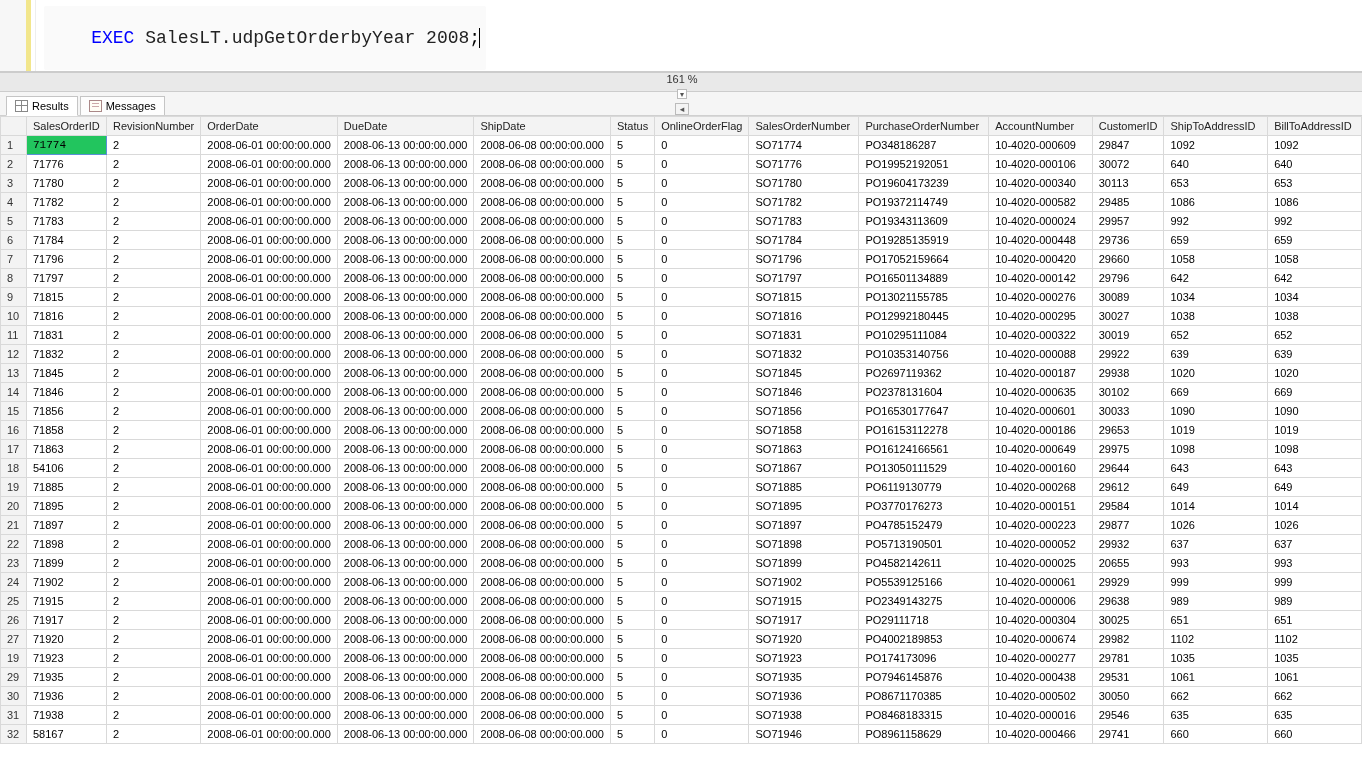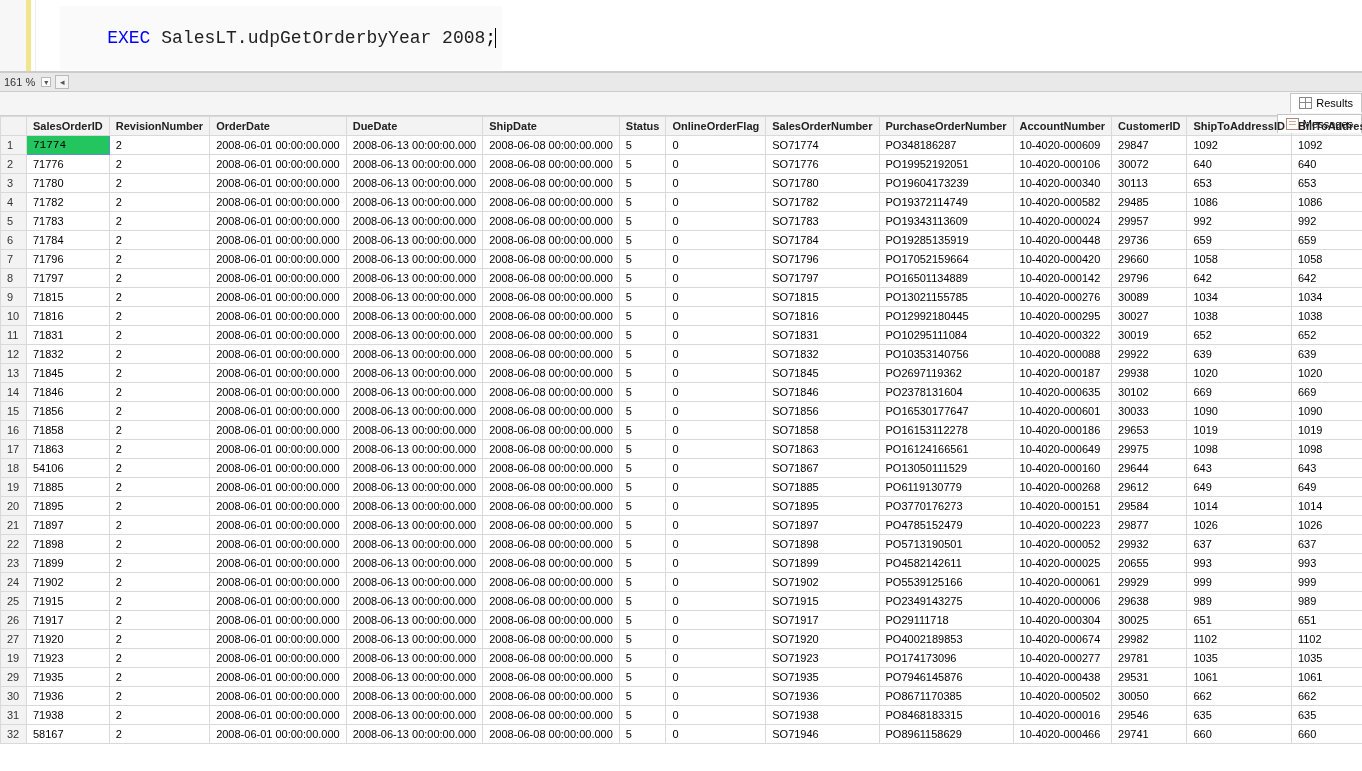--- a/index.html
+++ b/index.html
@@ -12,21 +12,21 @@
     position: relative;
   }
   .gutter {
     position: absolute; left: 0; top: 0; bottom: 0;
     width: 36px;
     background: linear-gradient(to right, #f7f7f7 0 26px, #f2e68c 26px 31px, #fff 31px 36px);
     border-right: 1px solid #eee;
   }
   .code-line {
     position: absolute;
-    left: 60px; top: 6px;
+    left: 44px; top: 6px;
     font-family: Consolas, "Courier New", monospace;
     font-size: 18px;
     white-space: pre;
     background: #fafafa;
     padding: 2px 6px 2px 4px;
     border-radius: 2px;
   }
   .kw-exec { color: #0000ff; font-weight: 400; }
   .ident { color: #222; }
   .num-lit { color: #222; }
@@ -37,41 +37,42 @@
   }
 
   .zoom-bar {
     height: 20px;
     background: #e9e9e9;
     border-top: 1px solid #ccc;
     border-bottom: 1px solid #ccc;
     display: flex; align-items: center;
     padding-left: 2px;
     gap: 4px;
+    flex-direction: column;
   }
   .zoom-label { font-size: 11px; color: #333; padding: 0 2px; }
   .zoom-dd {
     width: 10px; height: 10px;
     display: inline-flex; align-items: center; justify-content: center;
     background: #fefefe; border: 1px solid #bbb;
     font-size: 8px; color: #555;
   }
   .scroll-left-btn {
     width: 14px; height: 14px;
     background: #f4f4f4; border: 1px solid #bbb;
     display: inline-flex; align-items: center; justify-content: center;
     font-size: 9px; color: #555;
   }
 
   .tabs-bar {
     height: 24px;
     background: #f5f5f5;
     border-bottom: 1px solid #d0d0d0;
     display: flex; align-items: flex-end;
-    padding-left: 6px; gap: 2px; flex-direction: column;
+    padding-left: 6px; gap: 2px;
   }
   .tab {
     display: flex; align-items: center; gap: 4px;
     padding: 3px 8px;
     border: 1px solid #c5c5c5;
     border-bottom: none;
     background: #fdfdfd;
     font-size: 11px;
     cursor: pointer;
   }
@@ -109,21 +110,20 @@
     padding: 2px 6px;
     text-align: left;
     white-space: nowrap;
     overflow: hidden;
     height: 19px;
     font-weight: 400;
   }
   table.results th {
     background: #f3f3f3;
     color: #222;
-    font-weight: bold;
   }
   .rowhdr {
     background: #f3f3f3;
     text-align: left;
     width: 26px; min-width: 26px;
     color: #333;
     border: 1px solid #d9d9d9;
   }
   .corner {
     background: #f3f3f3;

